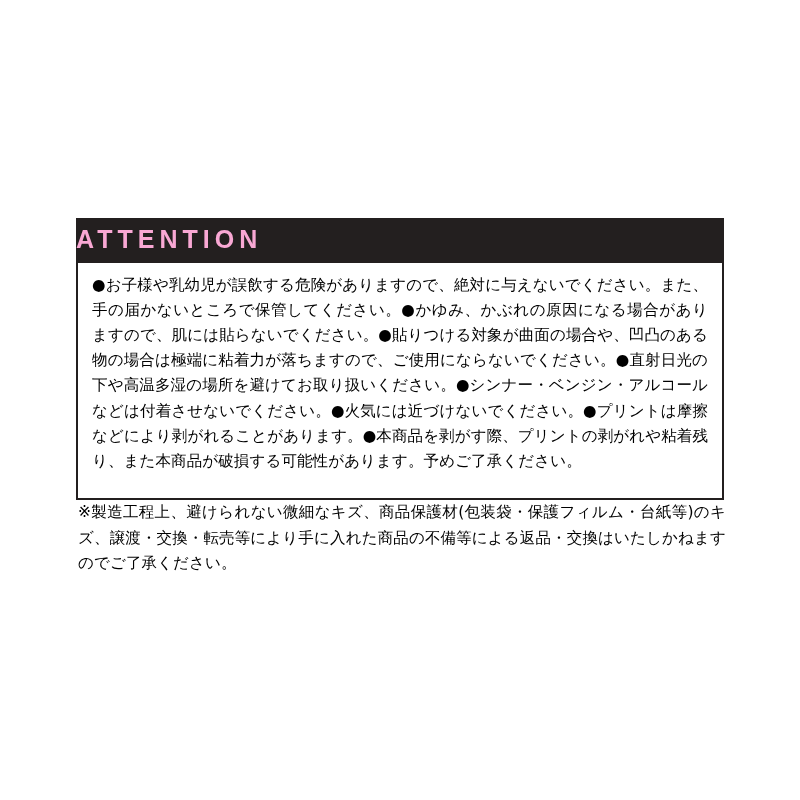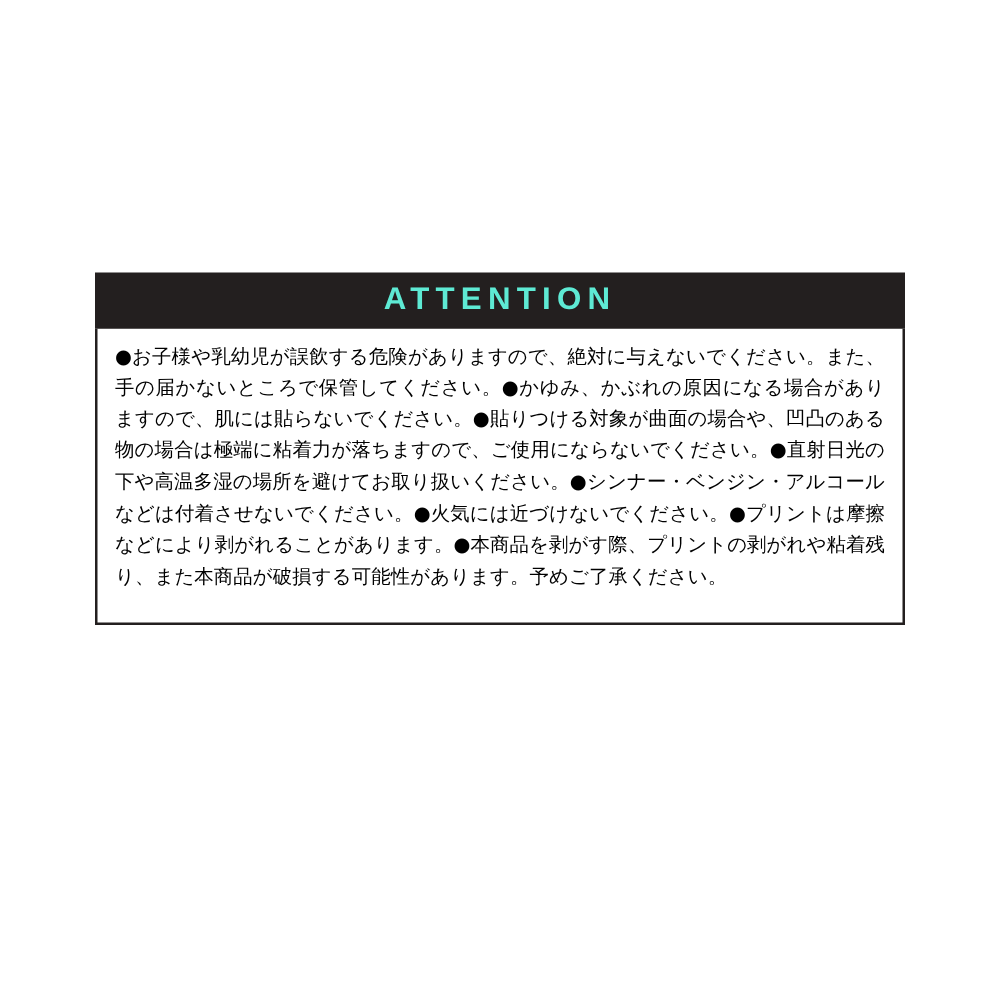--- a/index.html
+++ b/index.html
@@ -21,22 +21,21 @@
     overflow: hidden;
   }
   .notice {
     position: absolute;
     left: 76px;
     top: 218px;
     width: 648px;
   }
   .notice-header {
     background: #231f1f;
-    color: #5eead4;
-    text-align: center;
+    color: #f9a8d4;
     padding: 9px 0 11px 0;
     font-size: 25px;
     font-weight: bold;
     letter-spacing: 5px;
     line-height: 1;
     font-family: "Liberation Sans", sans-serif;
   }
   .notice-body {
     border: 2px solid #231f1f;
     border-top: none;
@@ -73,14 +72,17 @@
 
 <div class="page">
 
   <div class="notice">
     <div class="notice-header">ATTENTION</div>
     <div class="notice-body">
       <p>●お子様や乳幼児が誤飲する危険がありますので、絶対に与えないでください。また、手の届かないところで保管してください。●かゆみ、かぶれの原因になる場合がありますので、肌には貼らないでください。●貼りつける対象が曲面の場合や、凹凸のある物の場合は極端に粘着力が落ちますので、ご使用にならないでください。●直射日光の下や高温多湿の場所を避けてお取り扱いください。●シンナー・ベンジン・アルコールなどは付着させないでください。●火気には近づけないでください。●プリントは摩擦などにより剥がれることがあります。●本商品を剥がす際、プリントの剥がれや粘着残り、また本商品が破損する可能性があります。予めご了承ください。</p>
     </div>
   </div>
 
+  <div class="footnote">
+    <p>※製造工程上、避けられない微細なキズ、商品保護材(包装袋・保護フィルム・台紙等)のキズ、譲渡・交換・転売等により手に入れた商品の不備等による返品・交換はいたしかねますのでご了承ください。</p>
+  </div>
 
 </div>
 
 </body></html>

